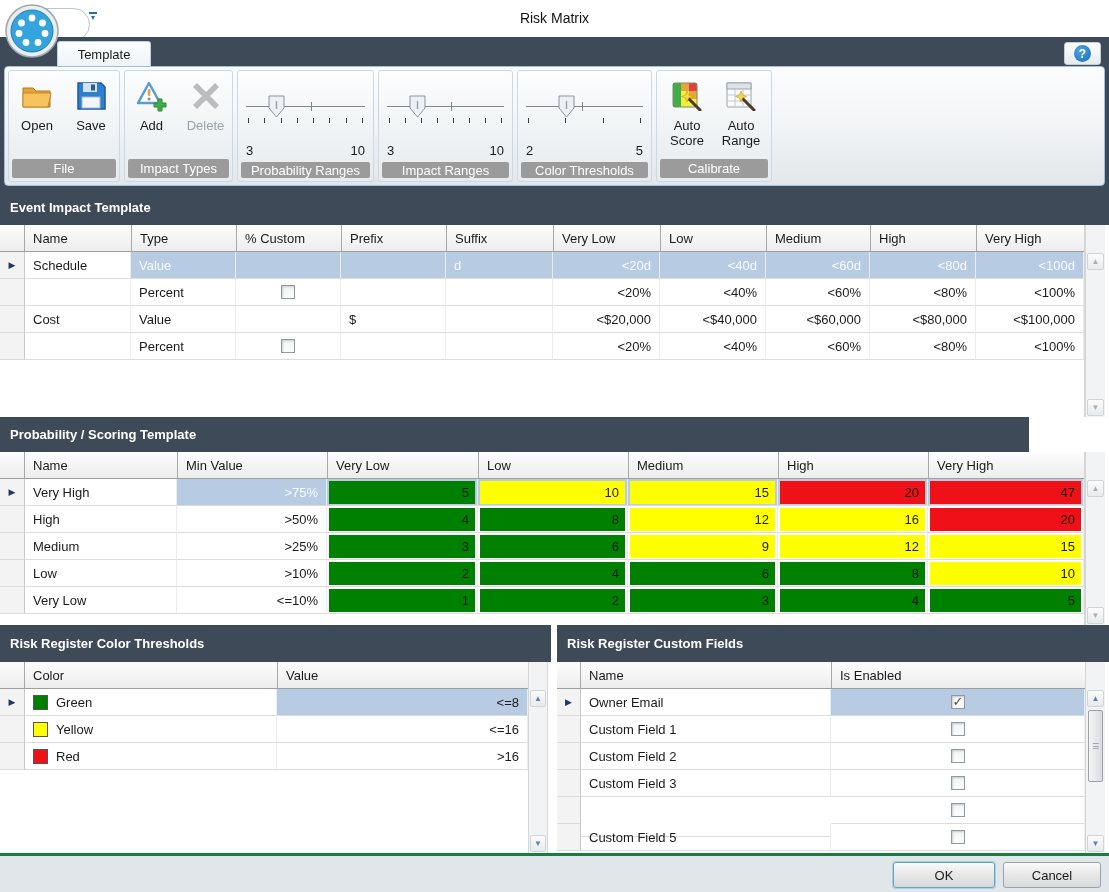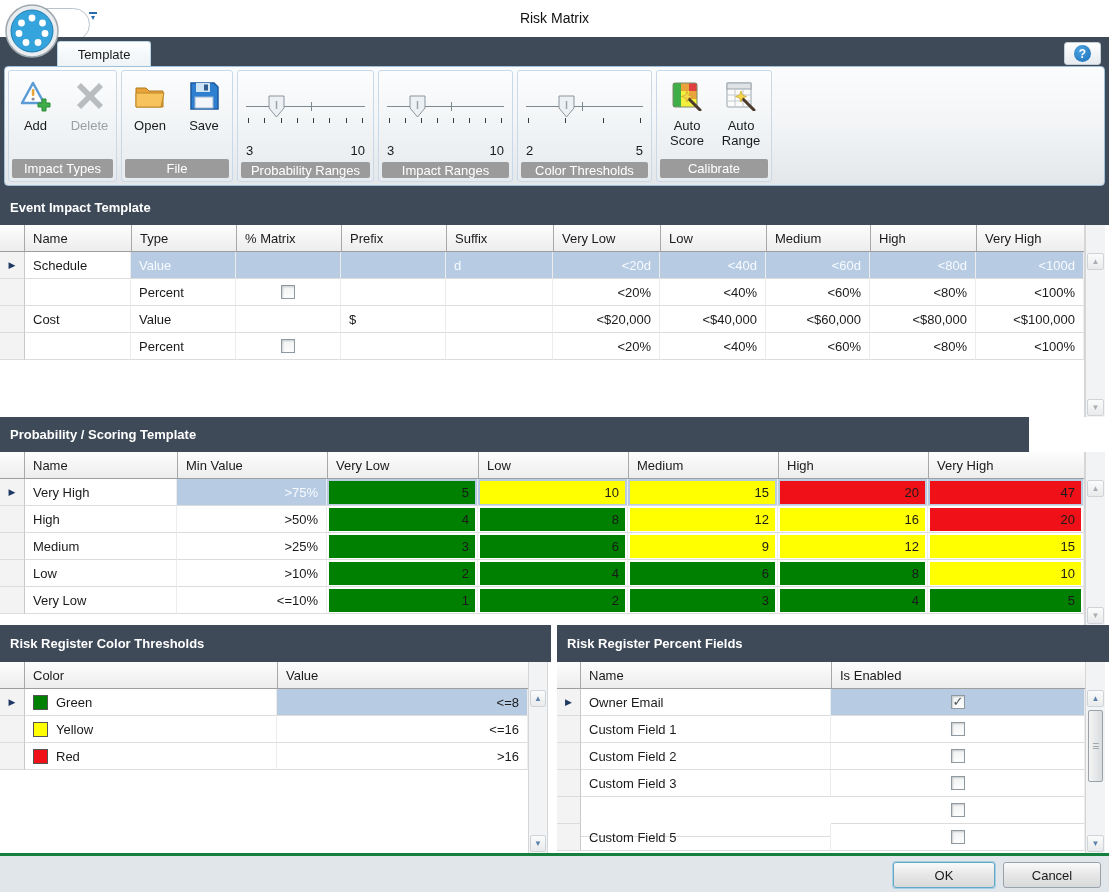--- a/index.html
+++ b/index.html
@@ -107,20 +107,48 @@
   <div class="chrome">
     <div class="ribbon-tab">
       <span>Template</span>
     </div>
     <div class="help-btn">
       <span class="help-circle">?</span>
     </div>
 
     <div class="ribbon">
 
+      <div class="group g-file">
+        <div class="group-body">
+          <div class="big-btn">
+            <span class="ic">
+              <svg width="34" height="30" viewBox="0 0 34 30">
+                <path d="M3 7 L13 7 L16 10 L30 10 L30 26 L3 26 Z" fill="#e8a33b" stroke="#b07b1e"></path>
+                <path d="M3 12 L31 12 L28 26 L3 26 Z" fill="#f6c35c" stroke="#c08a28"></path>
+              </svg>
+            </span>
+            <span class="bl">Open</span>
+          </div>
+          <div class="big-btn">
+            <span class="ic">
+              <svg width="32" height="32" viewBox="0 0 32 32">
+                <path d="M3 3 L26 3 L30 7 L30 29 L3 29 Z" fill="#2f7fd0" stroke="#1c5b9e" stroke-width="1.5"></path>
+                <rect x="8" y="3" width="14" height="9" fill="#cfe4f5"></rect>
+                <rect x="16" y="4.5" width="4" height="6" fill="#2f5c8e"></rect>
+                <rect x="7" y="17" width="18" height="11" fill="#f2f6fa" stroke="#9db8cf"></rect>
+              </svg>
+            </span>
+            <span class="bl">Save</span>
+          </div>
+        </div>
+        <div class="group-label">
+          <span>File</span>
+        </div>
+      </div>
+
       <div class="group g-impact">
         <div class="group-body">
           <div class="big-btn">
             <span class="ic">
               <svg width="34" height="34" viewBox="0 0 34 34">
                 <path d="M14 4 L25 24 L3 24 Z" fill="#ffffff" stroke="#5b9bd5" stroke-width="2.5" stroke-linejoin="round"></path>
                 <rect x="12.8" y="10" width="2.6" height="7" rx="1.2" fill="#e8a33b"></rect>
                 <circle cx="14.1" cy="20" r="1.6" fill="#8a8f94"></circle>
                 <path d="M23 20 L27 20 L27 24 L31 24 L31 28 L27 28 L27 32 L23 32 L23 28 L19 28 L19 24 L23 24 Z" fill="#3fae49" stroke="#2c8a36"></path>
               </svg>
@@ -131,48 +159,20 @@
             <span class="ic">
               <svg width="30" height="30" viewBox="0 0 30 30">
                 <path d="M6 2 L15 11 L24 2 L28 6 L19 15 L28 24 L24 28 L15 19 L6 28 L2 24 L11 15 L2 6 Z" fill="#b9bdc0"></path>
               </svg>
             </span>
             <span class="bl">Delete</span>
           </div>
         </div>
         <div class="group-label">
           <span>Impact Types</span>
-        </div>
-      </div>
-
-      <div class="group g-file">
-        <div class="group-body">
-          <div class="big-btn">
-            <span class="ic">
-              <svg width="34" height="30" viewBox="0 0 34 30">
-                <path d="M3 7 L13 7 L16 10 L30 10 L30 26 L3 26 Z" fill="#e8a33b" stroke="#b07b1e"></path>
-                <path d="M3 12 L31 12 L28 26 L3 26 Z" fill="#f6c35c" stroke="#c08a28"></path>
-              </svg>
-            </span>
-            <span class="bl">Open</span>
-          </div>
-          <div class="big-btn">
-            <span class="ic">
-              <svg width="32" height="32" viewBox="0 0 32 32">
-                <path d="M3 3 L26 3 L30 7 L30 29 L3 29 Z" fill="#2f7fd0" stroke="#1c5b9e" stroke-width="1.5"></path>
-                <rect x="8" y="3" width="14" height="9" fill="#cfe4f5"></rect>
-                <rect x="16" y="4.5" width="4" height="6" fill="#2f5c8e"></rect>
-                <rect x="7" y="17" width="18" height="11" fill="#f2f6fa" stroke="#9db8cf"></rect>
-              </svg>
-            </span>
-            <span class="bl">Save</span>
-          </div>
-        </div>
-        <div class="group-label">
-          <span>File</span>
         </div>
       </div>
 
       <div class="group g-prob">
         <div class="group-body">
           <div class="slider">
             <div class="sl-track"></div>
             <div class="sl-mid" style="left:55%"></div>
             <div class="sl-thumb" style="left:22px">
               <svg width="17" height="23" viewBox="0 0 17 23">
@@ -302,21 +302,21 @@
   </div>
 
   <div class="band" style="left:0; top:190px; width:1109px; height:35px;">
     <span>Event Impact Template</span>
   </div>
   <div class="tbl" style="left:0; top:225px; width:1085px; height:192px; border-right:1px solid #d6d6d6;" id="ei-table">
       <div class="tr">
         <div class="th selcol-h" style="width: 25px; flex: 0 0 auto;"></div>
         <div class="th first" style="width: 106px; flex: 0 0 auto;">Name</div>
         <div class="th" style="width: 105px; flex: 0 0 auto;">Type</div>
-        <div class="th" style="width: 105px; flex: 0 0 auto;">% Matrix</div>
+        <div class="th" style="width: 105px; flex: 0 0 auto;">% Custom</div>
         <div class="th" style="width: 105px; flex: 0 0 auto;">Prefix</div>
         <div class="th" style="width: 107px; flex: 0 0 auto;">Suffix</div>
         <div class="th" style="width: 107px; flex: 0 0 auto;">Very Low</div>
         <div class="th" style="width: 106px; flex: 0 0 auto;">Low</div>
         <div class="th" style="width: 104px; flex: 0 0 auto;">Medium</div>
         <div class="th" style="width: 106px; flex: 0 0 auto;">High</div>
         <div class="th" style="width: 108px; flex: 0 0 auto;">Very High</div>
       </div>
       <div class="tr">
         <div class="td selcol" style="width: 25px; flex: 0 0 auto;">▶</div>
@@ -533,21 +533,21 @@
         </div>
         <div class="td alR" style="width: 251px; flex: 0 0 auto;">&gt;16</div>
       </div>
     </div>
   <div class="vscroll" style="left:528px; top:662px; height:191px; border-right:1px solid #d6d6d6;">
     <div class="sb-btn top blue" style="top:28px">▲</div>
     <div class="sb-btn bot blue">▼</div>
   </div>
 
   <div class="band" style="left:557px; top:625px; width:552px; height:37px;">
-    <span>Risk Register Percent Fields</span>
+    <span>Risk Register Custom Fields</span>
   </div>
   <div class="tbl" style="left:557px; top:662px; width:528px; height:191px;" id="cf-table">
       <div class="tr">
         <div class="th selcol-h" style="width: 24px; flex: 0 0 auto;"></div>
         <div class="th first" style="width: 250px; flex: 0 0 auto;">Name</div>
         <div class="th" style="width: 254px; flex: 0 0 auto;">Is Enabled</div>
       </div>
       <div class="tr">
         <div class="td selcol" style="width: 24px; flex: 0 0 auto;">▶</div>
         <div class="td" style="width: 250px; flex: 0 0 auto; text-align: right;">Owner Email</div>

